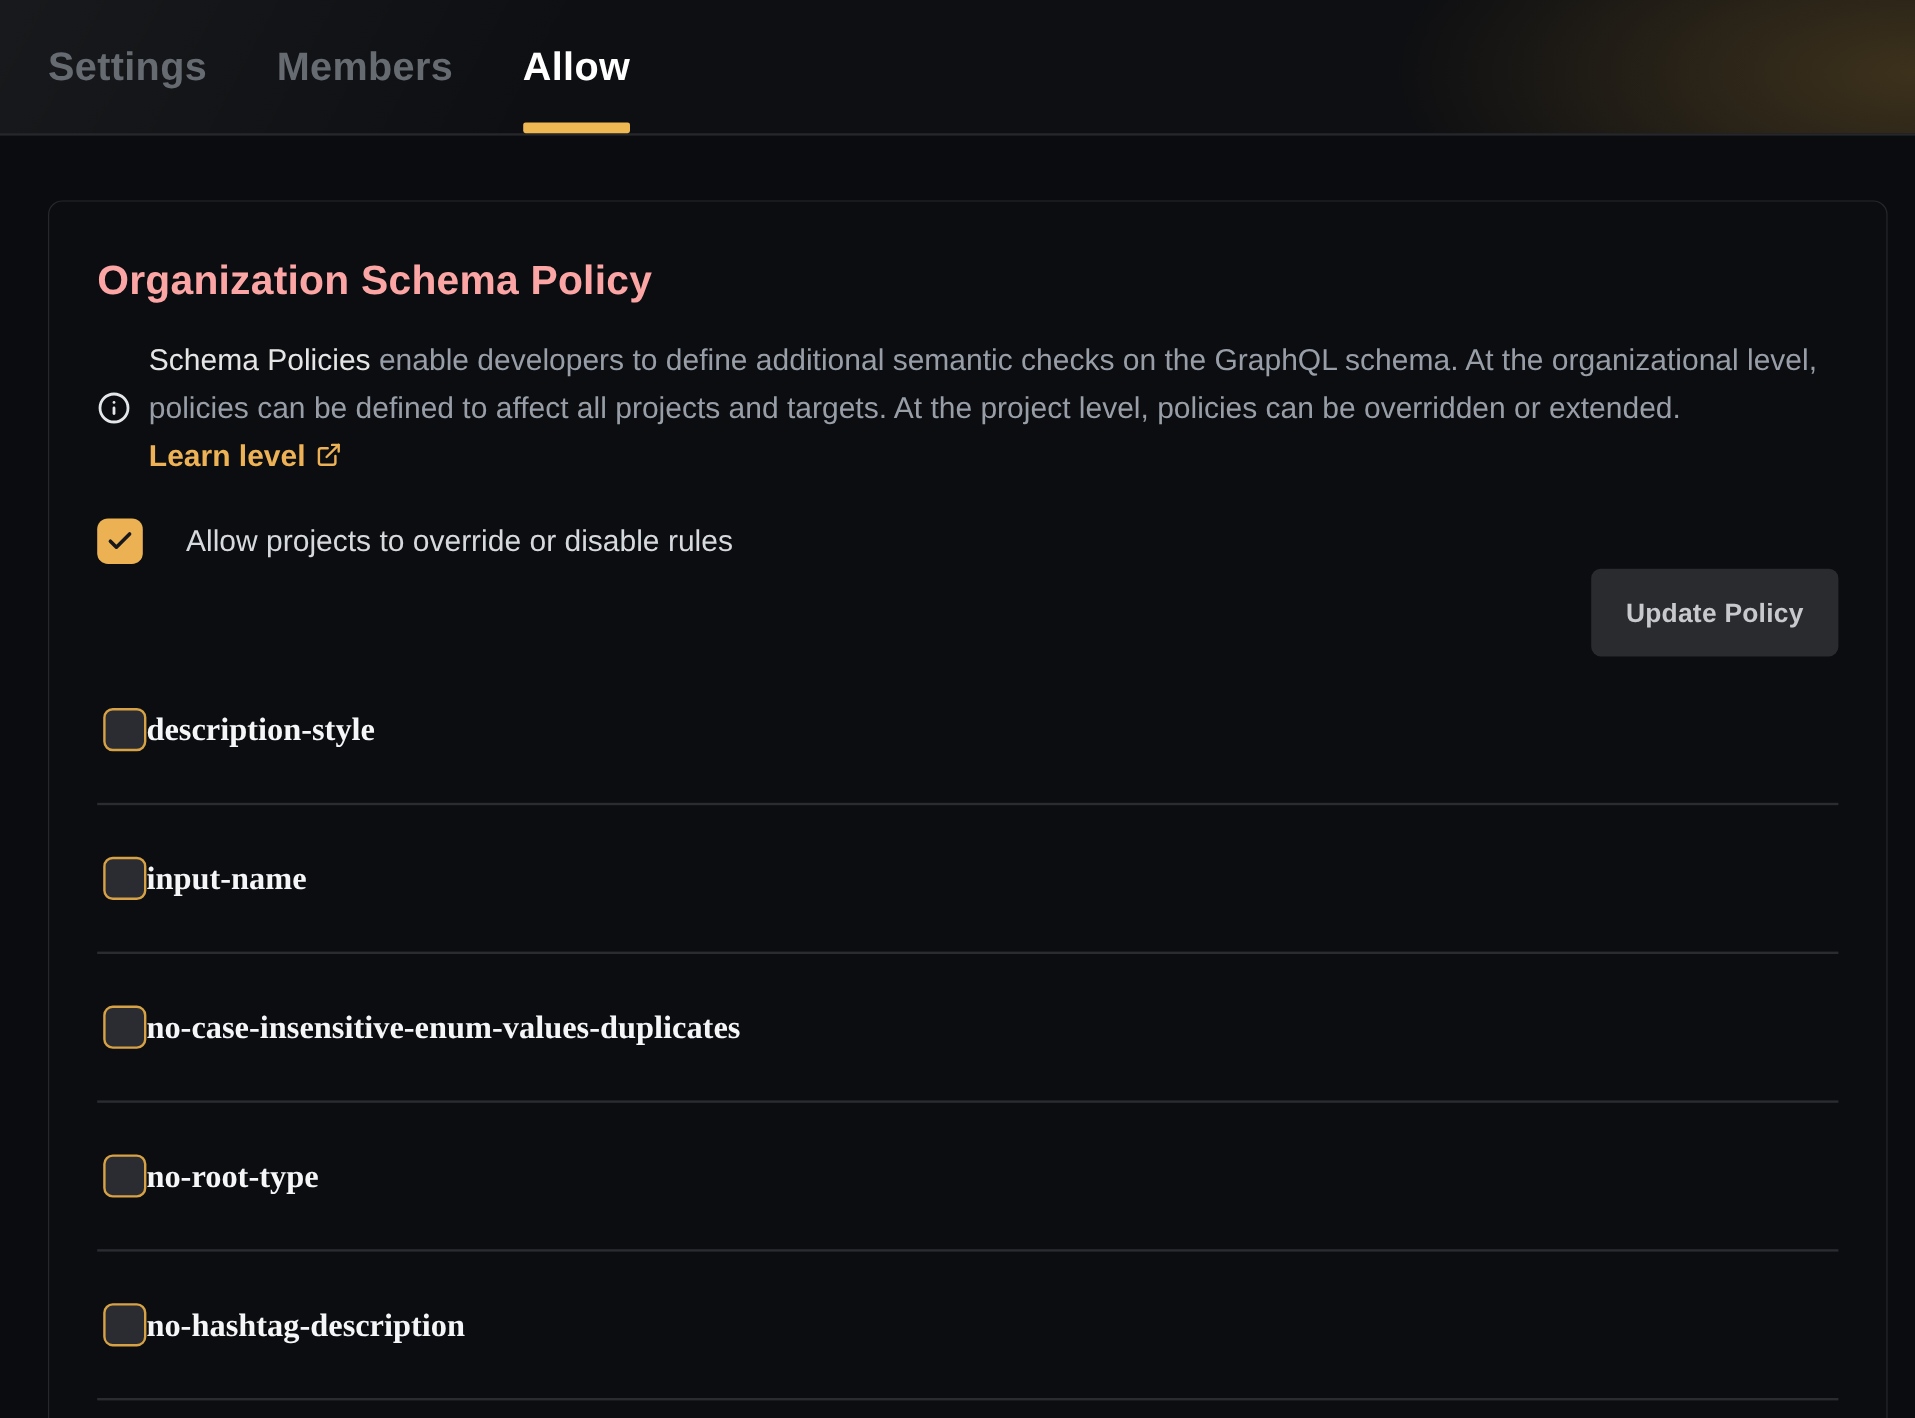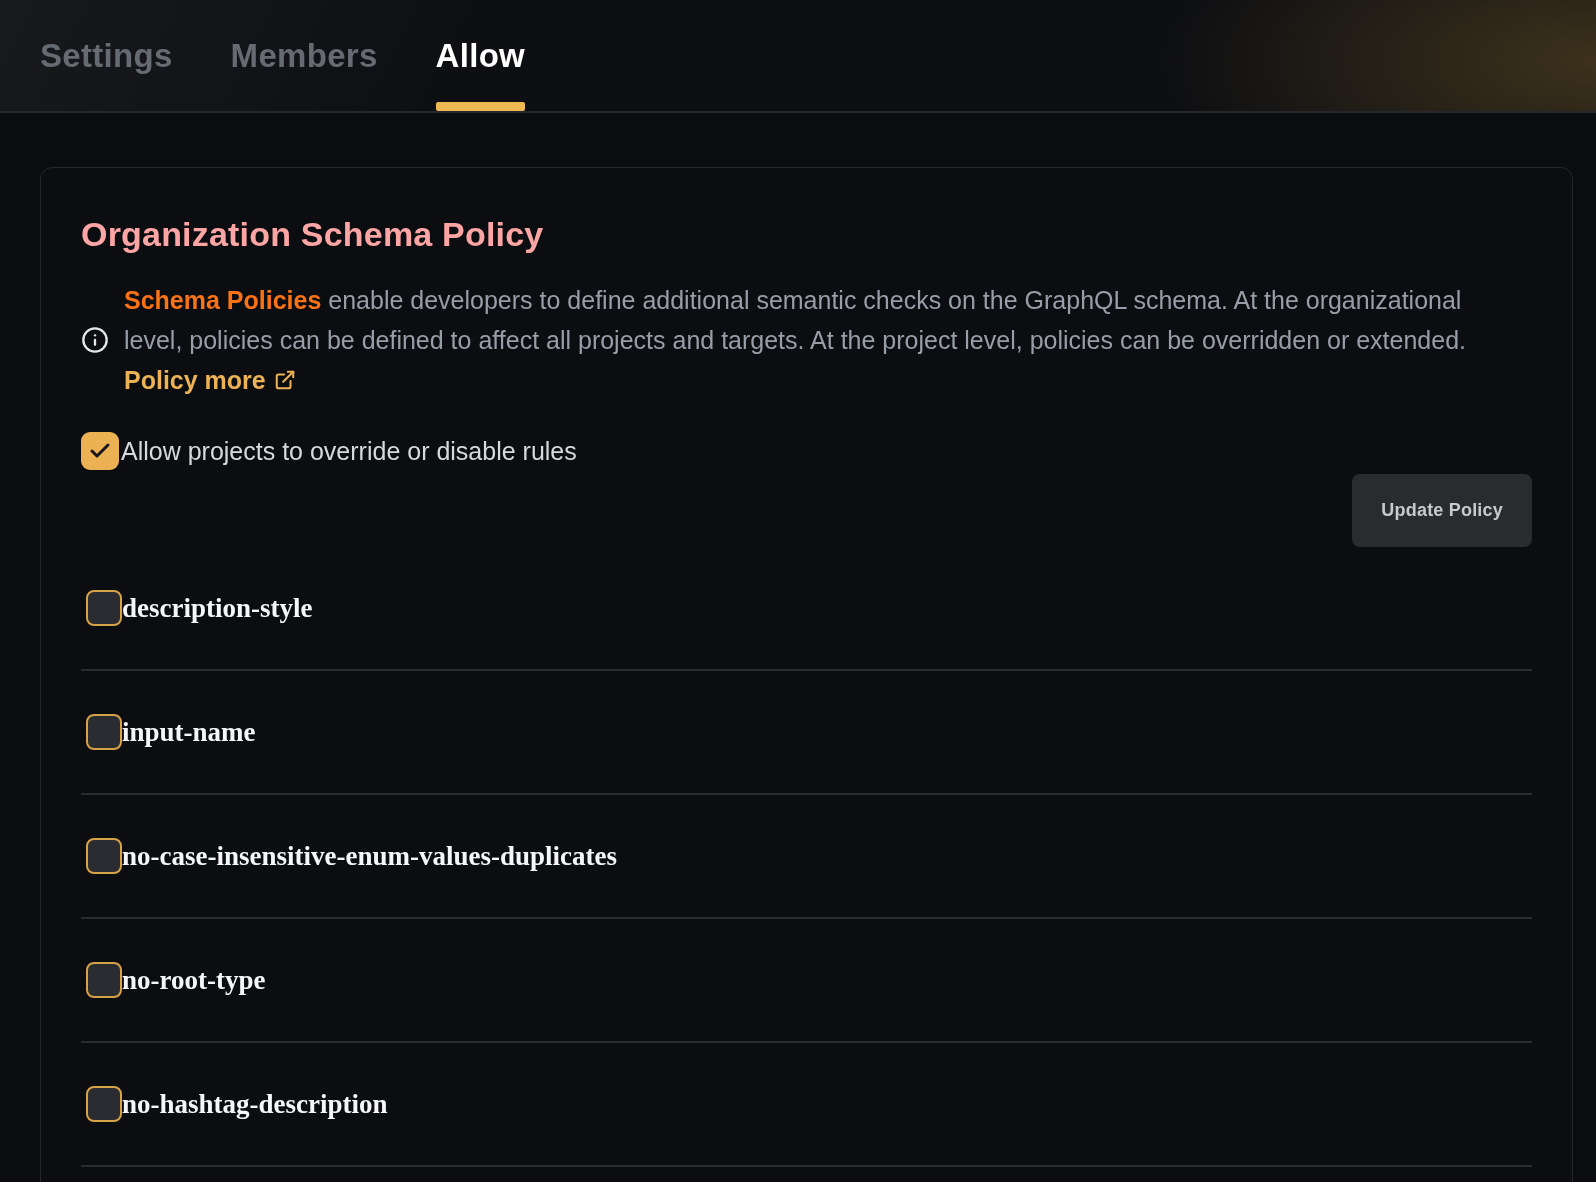--- a/index.html
+++ b/index.html
@@ -71,41 +71,41 @@
     align-items: center;
     gap: 15px;
   }
   .info-icon-wrap { flex: none; width: 28px; height: 28px; color: #e3e6ea; }
   .info-text {
     width: 1400px;
     font-size: 25px;
     line-height: 40px;
     color: #989ea7;
   }
-  .info-lead { font-weight: 700; color: #f97316; }
+  .info-lead { font-weight: 400; color: #e5e5e5; }
   .learn-link {
     color: #ecb255;
     font-weight: 600;
     text-decoration: none;
     white-space: nowrap;
   }
   .ext-icon {
     display: inline-block;
     width: 22px; height: 22px;
     margin-left: 8px;
     vertical-align: -2px;
     color: #ecb255;
   }
 
   
   .override-row {
     margin-top: 32px;
     display: flex;
     align-items: center;
-    gap: 2px;
+    gap: 36px;
   }
   .checkbox-checked {
     width: 38px; height: 38px;
     background: #ecb152;
     border-radius: 9px;
     display: flex;
     align-items: center;
     justify-content: center;
     cursor: pointer;
     flex: none;
@@ -123,21 +123,21 @@
     margin-top: 4px;
   }
   .update-btn {
     height: 73px;
     padding: 0 29px;
     background: #2a2b2f;
     border: none;
     border-radius: 8px;
     color: #c7c9cd;
     font-family: "Liberation Sans", sans-serif;
-    font-size: 18px;
+    font-size: 22px;
     font-weight: 700;
     letter-spacing: 0.2px;
     cursor: pointer;
   }
 
   
   .rules-list { margin-top: 0; }
   .rule-row {
     height: 124px;
     display: flex;
@@ -186,21 +186,21 @@
     <span class="info-icon-wrap">
       <svg viewBox="0 0 24 24" width="28" height="28" fill="none" stroke="currentColor" stroke-width="2" stroke-linecap="round" stroke-linejoin="round">
         <circle cx="12" cy="12" r="10"></circle>
         <path d="M12 16v-4"></path>
         <path d="M12 8h.01"></path>
       </svg>
     </span>
     <p class="info-text">
       <span class="info-lead">Schema Policies</span>
       <span>enable developers to define additional semantic checks on the GraphQL schema. At the organizational level, policies can be defined to affect all projects and targets. At the project level, policies can be overridden or extended.</span>
-      <a class="learn-link" href="#"><span>Policy more</span><span class="ext-icon"><svg viewBox="0 0 24 24" width="22" height="22" fill="none" stroke="currentColor" stroke-width="2.2" stroke-linecap="round" stroke-linejoin="round">
+      <a class="learn-link" href="#"><span>Learn level</span><span class="ext-icon"><svg viewBox="0 0 24 24" width="22" height="22" fill="none" stroke="currentColor" stroke-width="2.2" stroke-linecap="round" stroke-linejoin="round">
               <path d="M15 3h6v6"></path>
               <path d="M10 14 21 3"></path>
               <path d="M18 13v6a2 2 0 0 1-2 2H5a2 2 0 0 1-2-2V8a2 2 0 0 1 2-2h6"></path>
             </svg></span></a>
     </p>
   </div>
 
   <div class="override-row">
     <span class="checkbox-checked">
       <svg viewBox="0 0 24 24" fill="none" stroke="currentColor" stroke-width="3" stroke-linecap="round" stroke-linejoin="round">

